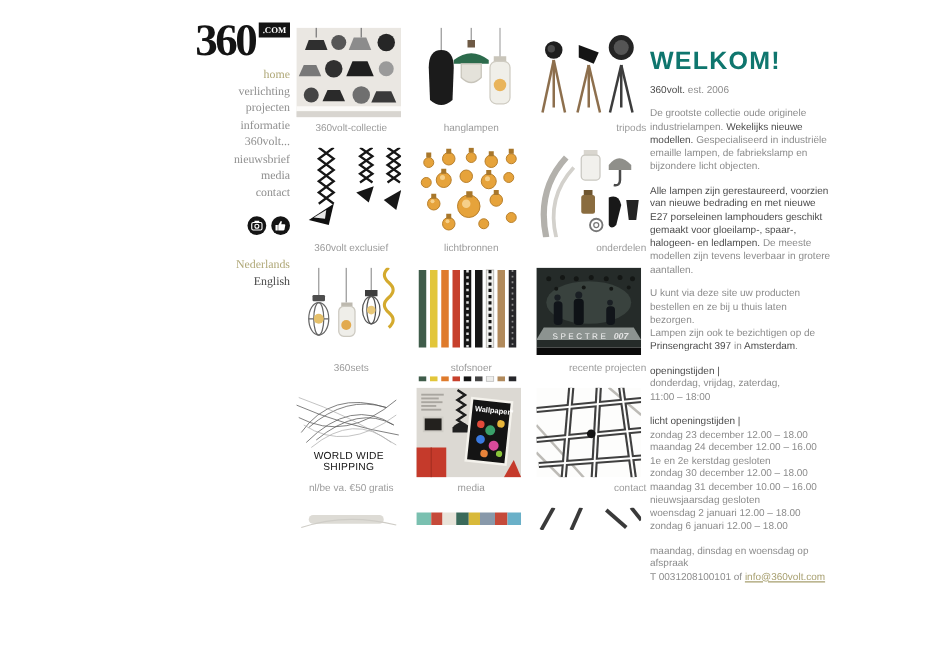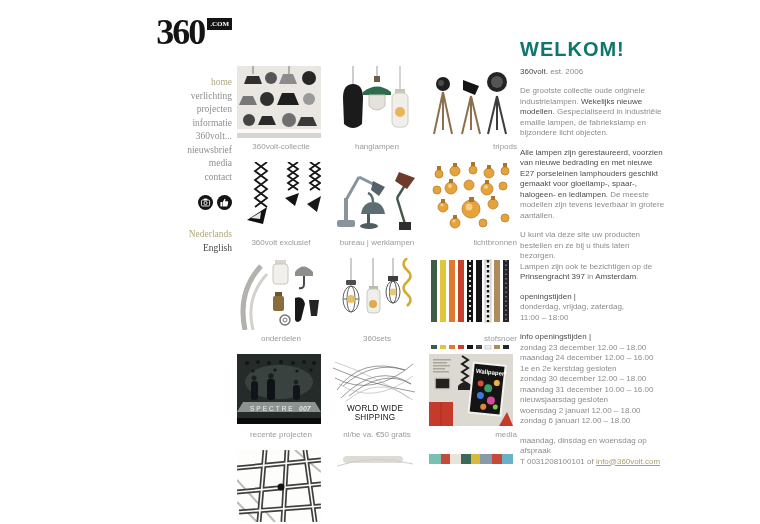--- a/index.html
+++ b/index.html
@@ -7,34 +7,34 @@
         font-family:"Liberation Sans",sans-serif;}
 
   
   .sidebar{position:absolute;left:138px;top:18px;width:94px;text-align:right;font-family:Liberation Serif, serif;}
   .logo{cursor:pointer;}
   .logo-top{display:flex;justify-content:flex-end;align-items:flex-start;
             font-weight:700;font-size:36px;letter-spacing:-2px;color:#141414;line-height:28px;}
   .logo-badge{font-size:7px;letter-spacing:0;background:#141414;color:#fff;
               padding:2px 3px;margin-left:3px;font-weight:700;line-height:8px;}
   .logo-word{font-weight:700;font-size:43px;letter-spacing:-2px;color:#141414;line-height:32px;margin-top:-3px;}
-  .menu{margin-top:30px;font-size:9.5px;line-height:13.5px;color:#8f8f8f;}
+  .menu{margin-top:8px;font-size:9.5px;line-height:13.5px;color:#8f8f8f;}
   .menu-item{cursor:pointer;}
   .menu-item.active{color:#b0a878;}
   .social{margin-top:11px;display:flex;justify-content:flex-end;gap:4px;}
   .sicon{width:15px;height:15px;border-radius:50%;background:#141414;
          display:flex;align-items:center;justify-content:center;cursor:pointer;}
   .lang{margin-top:17px;font-size:9.5px;line-height:14px;}
   .lang-nl{color:#b0a878;cursor:pointer;}
   .lang-en{color:#474747;cursor:pointer;}
 
   
   .grid{position:absolute;left:237px;top:22px;display:grid;
         grid-template-columns:repeat(3,84px);column-gap:12px;grid-auto-rows:96px;}
-  .cell{width:88px;cursor:pointer;margin-top:44px;}
+  .cell{width:88px;cursor:pointer;}
   .tile{width:84px;height:72px;position:relative;overflow:hidden;background:#fff;}
   .cap{margin-top:4px;font-size:8px;color:#9b9b9b;text-align:center;line-height:9px;}
   .cell:nth-child(3n) .cap{text-align:right;}
   .cap-r{text-align:center;}
   .wws-text{position:absolute;left:0;right:0;bottom:4px;text-align:center;
             font-size:8.2px;font-weight:400;letter-spacing:.2px;color:#141414;}
   .swatches{margin-top:2px;}
   .frag{width:84px;height:18px;overflow:hidden;}
 
   
@@ -178,40 +178,20 @@
           </g>
           <path d="M10,58 L30,45 L26,62 Z" fill="#101010"></path>
           <path d="M14,56 L24,50 L23,57 Z" fill="#e8e8e8"></path>
           <path d="M48,36 L62,31 L58,44 Z" fill="#141414"></path>
           <path d="M70,42 L84,34 L80,50 Z" fill="#181818"></path>
         </svg>
       </div>
       <div class="cap">360volt exclusief</div>
     </div>
 
-    <div class="cell">
-      <div class="tile">
-        <svg width="84" height="72" viewBox="0 0 84 72">
-          <rect x="4" y="58" width="18" height="7" rx="2" fill="#8a949c"></rect>
-          <rect x="11" y="36" width="4" height="24" fill="#8a949c"></rect>
-          <line x1="13" y1="38" x2="26" y2="15" stroke="#8a949c" stroke-width="3"></line>
-          <line x1="26" y1="15" x2="42" y2="23" stroke="#8a949c" stroke-width="3"></line>
-          <path d="M40,19 L52,25 L46,34 L38,28 Z" fill="#55606a"></path>
-          <path d="M28,52 Q30,40 40,40 Q50,40 52,52 Z" fill="#5d6e72"></path>
-          <path d="M40,40 Q40,33 35,31" stroke="#5d6e72" stroke-width="2.5" fill="none"></path>
-          <rect x="34" y="52" width="3" height="11" fill="#4f5c60"></rect>
-          <ellipse cx="36" cy="64" rx="9" ry="3" fill="#4f5c60"></ellipse>
-          <line x1="72" y1="62" x2="64" y2="36" stroke="#44584a" stroke-width="2.5"></line>
-          <line x1="64" y1="36" x2="74" y2="20" stroke="#44584a" stroke-width="2.5"></line>
-          <path d="M66,10 L82,16 L74,27 L62,19 Z" fill="#6e3a2a"></path>
-          <rect x="66" y="60" width="12" height="8" fill="#2e2e2e"></rect>
-        </svg>
-      </div>
-      <div class="cap">bureau | werklampen</div>
-    </div>
 
     <div class="cell">
       <div class="tile">
         <svg width="84" height="72" viewBox="0 0 84 72">
           <g fill="#e6a33b" stroke="#b9802c" stroke-width="0.8">
             <circle cx="10" cy="12" r="4"></circle>
               <circle cx="26" cy="9" r="5"></circle>
               <circle cx="44" cy="8" r="4"></circle>
             <circle cx="60" cy="11" r="5"></circle>
               <circle cx="76" cy="9" r="4"></circle>
@@ -491,21 +471,21 @@
 
     <p><span class="b">Alle lampen zijn gerestaureerd, voorzien van nieuwe bedrading en met nieuwe E27 porseleinen lamphouders geschikt gemaakt voor gloeilamp-, spaar-, halogeen- en ledlampen.</span><span> De meeste modellen zijn tevens leverbaar in grotere aantallen.</span></p>
 
     <p><span>U kunt via deze site uw producten bestellen en ze bij u thuis laten bezorgen.</span><br>
       <span>Lampen zijn ook te bezichtigen op de </span><span class="b">Prinsengracht 397</span><span> in </span><span class="b">Amsterdam</span><span>.</span></p>
 
     <p><span class="b">openingstijden |</span><br>
       <span>donderdag, vrijdag, zaterdag,</span><br>
       <span>11:00 – 18:00</span></p>
 
-    <p><span class="b">info openingstijden |</span><br>
+    <p><span class="b">licht openingstijden |</span><br>
       <span>zondag 23 december 12.00 – 18.00</span><br>
       <span>maandag 24 december 12.00 – 16.00</span><br>
       <span>1e en 2e kerstdag gesloten</span><br>
       <span>zondag 30 december 12.00 – 18.00</span><br>
       <span>maandag 31 december 10.00 – 16.00</span><br>
       <span>nieuwsjaarsdag gesloten</span><br>
       <span>woensdag 2 januari 12.00 – 18.00</span><br>
       <span>zondag 6 januari 12.00 – 18.00</span></p>
 
     <p><span>maandag, dinsdag en woensdag op afspraak</span><br>

